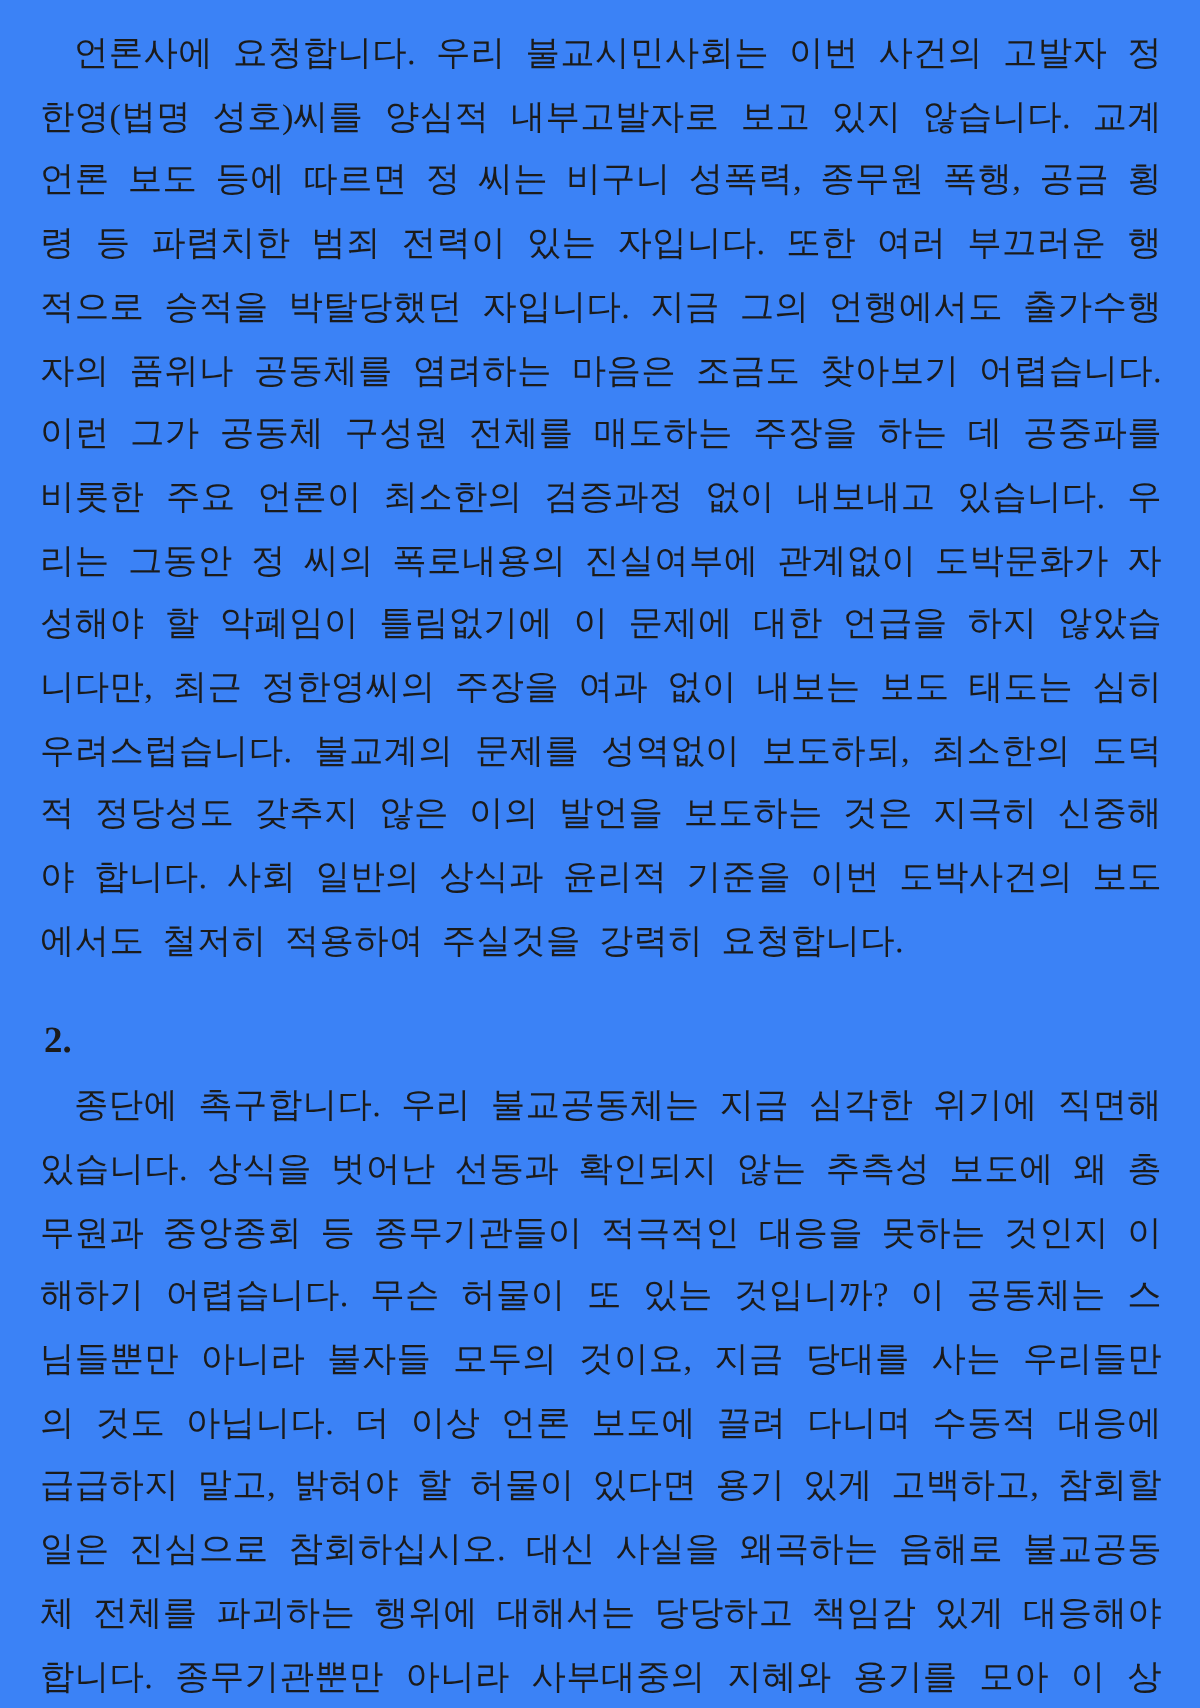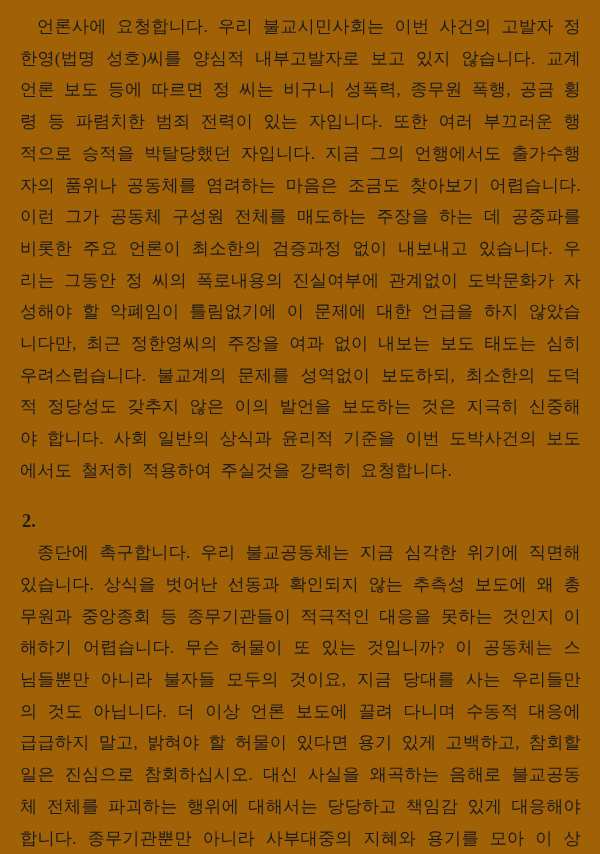--- a/index.html
+++ b/index.html
@@ -7,21 +7,21 @@
     padding: 0;
     background: #fcfcfc;
   }
   .page {
     position: relative;
     box-sizing: border-box;
     width: 600px;
     height: 854px;
     margin: 0;
     padding: 11px 19px 0 20px;
-    background: #a16207;
+    background: #3b82f6;
     color: #1b1b1b;
     font-family: "Liberation Serif", "DejaVu Serif", serif;
     font-size: 17.2px;
     line-height: 31.7px;
     text-align: justify;
     letter-spacing: 0.2px;
     word-spacing: 4.5px;
     overflow: hidden;
   }
   p.para {

